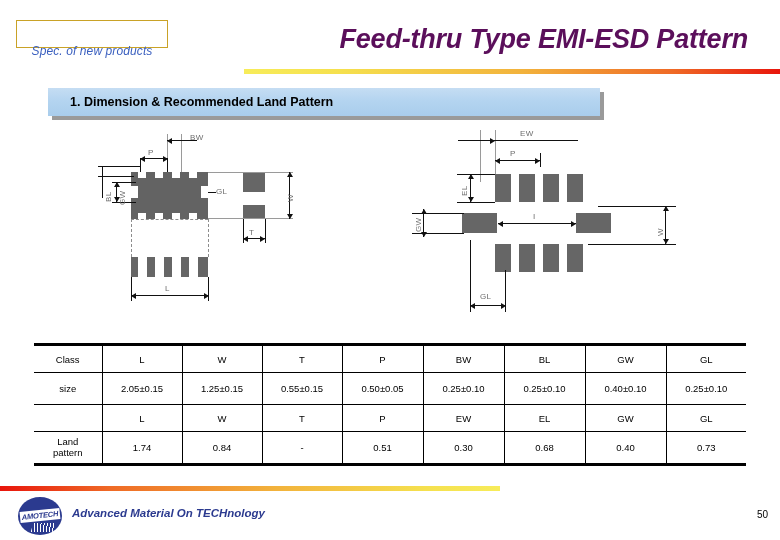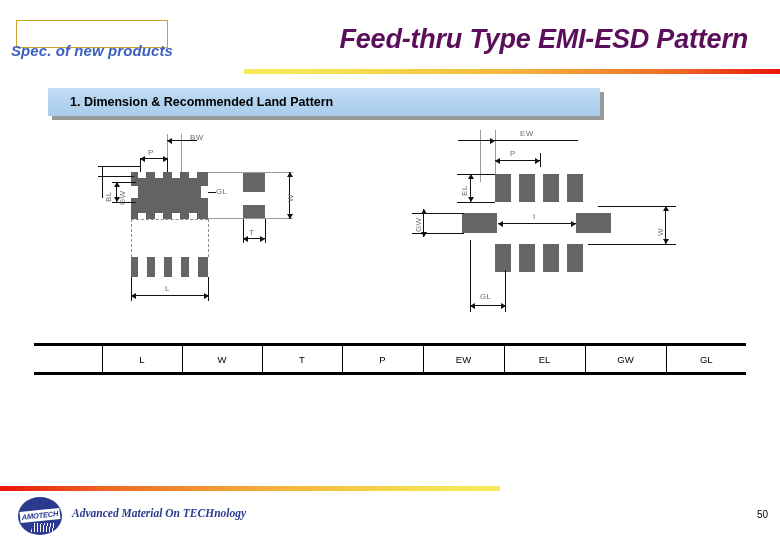--- a/index.html
+++ b/index.html
@@ -24,22 +24,22 @@
     width: 152px;
     height: 28px;
     border: 1px solid #c9a227;
     box-sizing: border-box;
     display: flex;
     align-items: center;
     justify-content: center;
     background: #ffffff;
   }
   .spec-badge span {
-    font-size: 15px;
-    font-weight: bold;
+    font-size: 12px;
+    font-weight: normal;
     font-style: italic;
     color: #3a5fbf;
     letter-spacing: 0.1px;
     white-space: nowrap;
     margin-top: 33px;
   }
 
   .slide-title {
     position: absolute;
     right: 32px;
@@ -248,21 +248,20 @@
   }
   .tagline {
     position: absolute;
     left: 72px;
     top: 12px;
     font-size: 11.5px;
     font-weight: bold;
     font-style: italic;
     color: #2b3a8f;
     white-space: nowrap;
-    font-family: Liberation Serif, serif;
   }
   .page-num {
     position: absolute;
     right: 12px;
     top: 14px;
     font-size: 10px;
     color: #000;
   }
 </style>
 </head>
@@ -434,29 +433,65 @@
       <col style="width:80px">
     <col style="width:80px">
       <col style="width:81px">
       <col style="width:81px">
     <col style="width:81px">
       <col style="width:81px">
       <col style="width:80px">
   </colgroup>
   <tbody>
     <tr class="hdr-row">
+      <td class="lbl-cell">Class</td>
+      <td>L</td>
+      <td>W</td>
+      <td>T</td>
+      <td>P</td>
+      <td>BW</td>
+      <td>BL</td>
+      <td>GW</td>
+      <td>GL</td>
+    </tr>
+    <tr>
+      <td class="lbl-cell">size</td>
+      <td>2.05±0.15</td>
+      <td>1.25±0.15</td>
+      <td>0.55±0.15</td>
+      <td>0.50±0.05</td>
+      <td>0.25±0.10</td>
+      <td>0.25±0.10</td>
+      <td>0.40±0.10</td>
+      <td>0.25±0.10</td>
+    </tr>
+    <tr class="hdr-row">
       <td class="lbl-cell"></td>
       <td>L</td>
       <td>W</td>
       <td>T</td>
       <td>P</td>
       <td>EW</td>
       <td>EL</td>
       <td>GW</td>
       <td>GL</td>
+    </tr>
+    <tr>
+      <td class="lbl-cell two-line">
+        <span>Land</span><br>
+        <span>pattern</span>
+      </td>
+      <td>1.74</td>
+      <td>0.84</td>
+      <td>-</td>
+      <td>0.51</td>
+      <td>0.30</td>
+      <td>0.68</td>
+      <td>0.40</td>
+      <td>0.73</td>
     </tr>
   </tbody>
 </table>
 
 <div class="footer-rule"></div>
 <div class="footer">
   <div class="logo">
     <div class="logo-circle"></div>
     <div class="logo-stripes"></div>
     <div class="logo-band">

